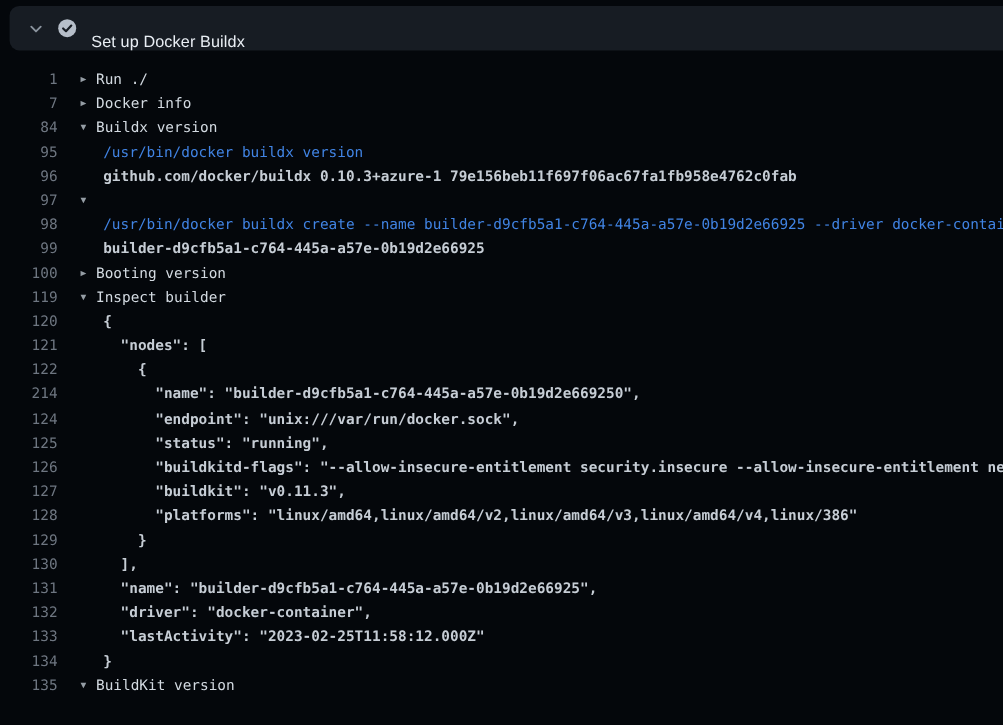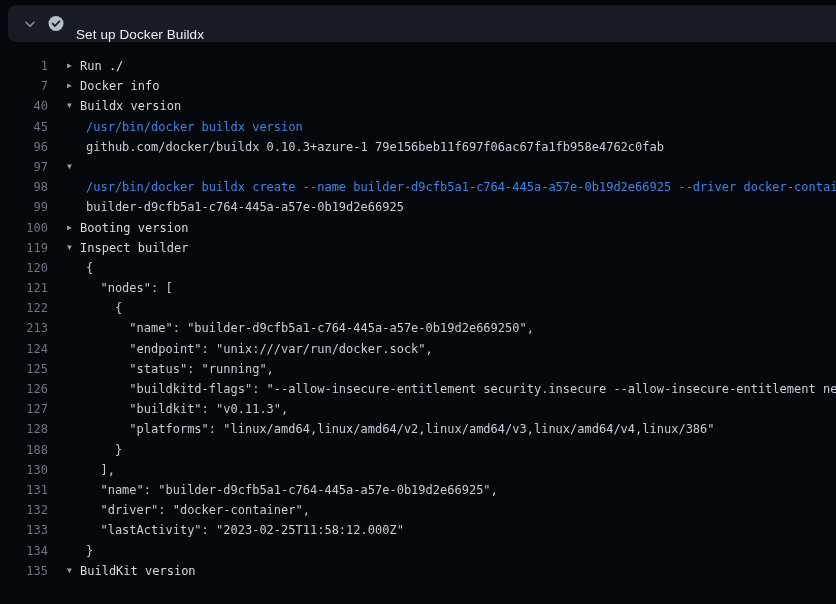--- a/index.html
+++ b/index.html
@@ -45,21 +45,21 @@
     color:var(--line-number,#6e7681);
     cursor:pointer;
   }
   .caret{
     position:absolute;left:67px;top:0;font-size:8px;line-height:20.2px;
     color:var(--caret,#959da5);
     cursor:pointer;
   }
   .row.group .text{position:absolute;left:80px;top:0;color:var(--group-text,#d3dae1);}
   .row.command .text{position:absolute;left:86px;top:0;color:var(--command-text,#4184e4);}
-  .row.output .text{position:absolute;left:86px;top:0;color:var(--log-text,#c6cdd5);}
+  .row.output .text{position:absolute;left:86px;top:0;color:var(--log-text,#c6cdd5);font-weight:bold;}
 </style>
 </head>
 <body>
 
 <div class="step-header">
   <span class="chev">
     <svg width="14" height="14" viewBox="0 0 16 16">
       <path d="M3.5 6 8 10.5 12.5 6" fill="none" stroke="#8b949e" stroke-width="1.8" stroke-linecap="round" stroke-linejoin="round"></path>
     </svg>
   </span>
@@ -69,38 +69,38 @@
       <path d="M4.6 8.2 7 10.5 11.4 5.8" fill="none" stroke="#171c23" stroke-width="1.8" stroke-linecap="round" stroke-linejoin="round"></path>
     </svg>
   </span>
   <span class="step-title">Set up Docker Buildx</span>
 </div>
 
 <div class="log">
   <div>
       <div class="row group collapsed"><span class="num">1</span><span class="caret">▶</span><span class="text">Run ./</span></div>
       <div class="row group collapsed"><span class="num">7</span><span class="caret">▶</span><span class="text">Docker info</span></div>
-      <div class="row group expanded"><span class="num">40</span><span class="caret">▼</span><span class="text">Buildx version</span></div>
-      <div class="row command"><span class="num">45</span><span class="text">/usr/bin/docker buildx version</span></div>
+      <div class="row group expanded"><span class="num">84</span><span class="caret">▼</span><span class="text">Buildx version</span></div>
+      <div class="row command"><span class="num">95</span><span class="text">/usr/bin/docker buildx version</span></div>
       <div class="row output"><span class="num">96</span><span class="text">github.com/docker/buildx 0.10.3+azure-1 79e156beb11f697f06ac67fa1fb958e4762c0fab</span></div>
       <div class="row group expanded"><span class="num">97</span><span class="caret">▼</span></div>
       <div class="row command"><span class="num">98</span><span class="text">/usr/bin/docker buildx create --name builder-d9cfb5a1-c764-445a-a57e-0b19d2e66925 --driver docker-container</span></div>
       <div class="row output"><span class="num">99</span><span class="text">builder-d9cfb5a1-c764-445a-a57e-0b19d2e66925</span></div>
       <div class="row group collapsed"><span class="num">100</span><span class="caret">▶</span><span class="text">Booting version</span></div>
       <div class="row group expanded"><span class="num">119</span><span class="caret">▼</span><span class="text">Inspect builder</span></div>
       <div class="row output"><span class="num">120</span><span class="text">{</span></div>
       <div class="row output"><span class="num">121</span><span class="text">  "nodes": [</span></div>
       <div class="row output"><span class="num">122</span><span class="text">    {</span></div>
-      <div class="row output"><span class="num">213</span><span class="text">      "name": "builder-d9cfb5a1-c764-445a-a57e-0b19d2e669250",</span></div>
+      <div class="row output"><span class="num">214</span><span class="text">      "name": "builder-d9cfb5a1-c764-445a-a57e-0b19d2e669250",</span></div>
       <div class="row output"><span class="num">124</span><span class="text">      "endpoint": "unix:///var/run/docker.sock",</span></div>
       <div class="row output"><span class="num">125</span><span class="text">      "status": "running",</span></div>
       <div class="row output"><span class="num">126</span><span class="text">      "buildkitd-flags": "--allow-insecure-entitlement security.insecure --allow-insecure-entitlement network.host",</span></div>
       <div class="row output"><span class="num">127</span><span class="text">      "buildkit": "v0.11.3",</span></div>
       <div class="row output"><span class="num">128</span><span class="text">      "platforms": "linux/amd64,linux/amd64/v2,linux/amd64/v3,linux/amd64/v4,linux/386"</span></div>
-      <div class="row output"><span class="num">188</span><span class="text">    }</span></div>
+      <div class="row output"><span class="num">129</span><span class="text">    }</span></div>
       <div class="row output"><span class="num">130</span><span class="text">  ],</span></div>
       <div class="row output"><span class="num">131</span><span class="text">  "name": "builder-d9cfb5a1-c764-445a-a57e-0b19d2e66925",</span></div>
       <div class="row output"><span class="num">132</span><span class="text">  "driver": "docker-container",</span></div>
       <div class="row output"><span class="num">133</span><span class="text">  "lastActivity": "2023-02-25T11:58:12.000Z"</span></div>
       <div class="row output"><span class="num">134</span><span class="text">}</span></div>
       <div class="row group expanded"><span class="num">135</span><span class="caret">▼</span><span class="text">BuildKit version</span></div>
     </div>
 </div>
 
 </body></html>

